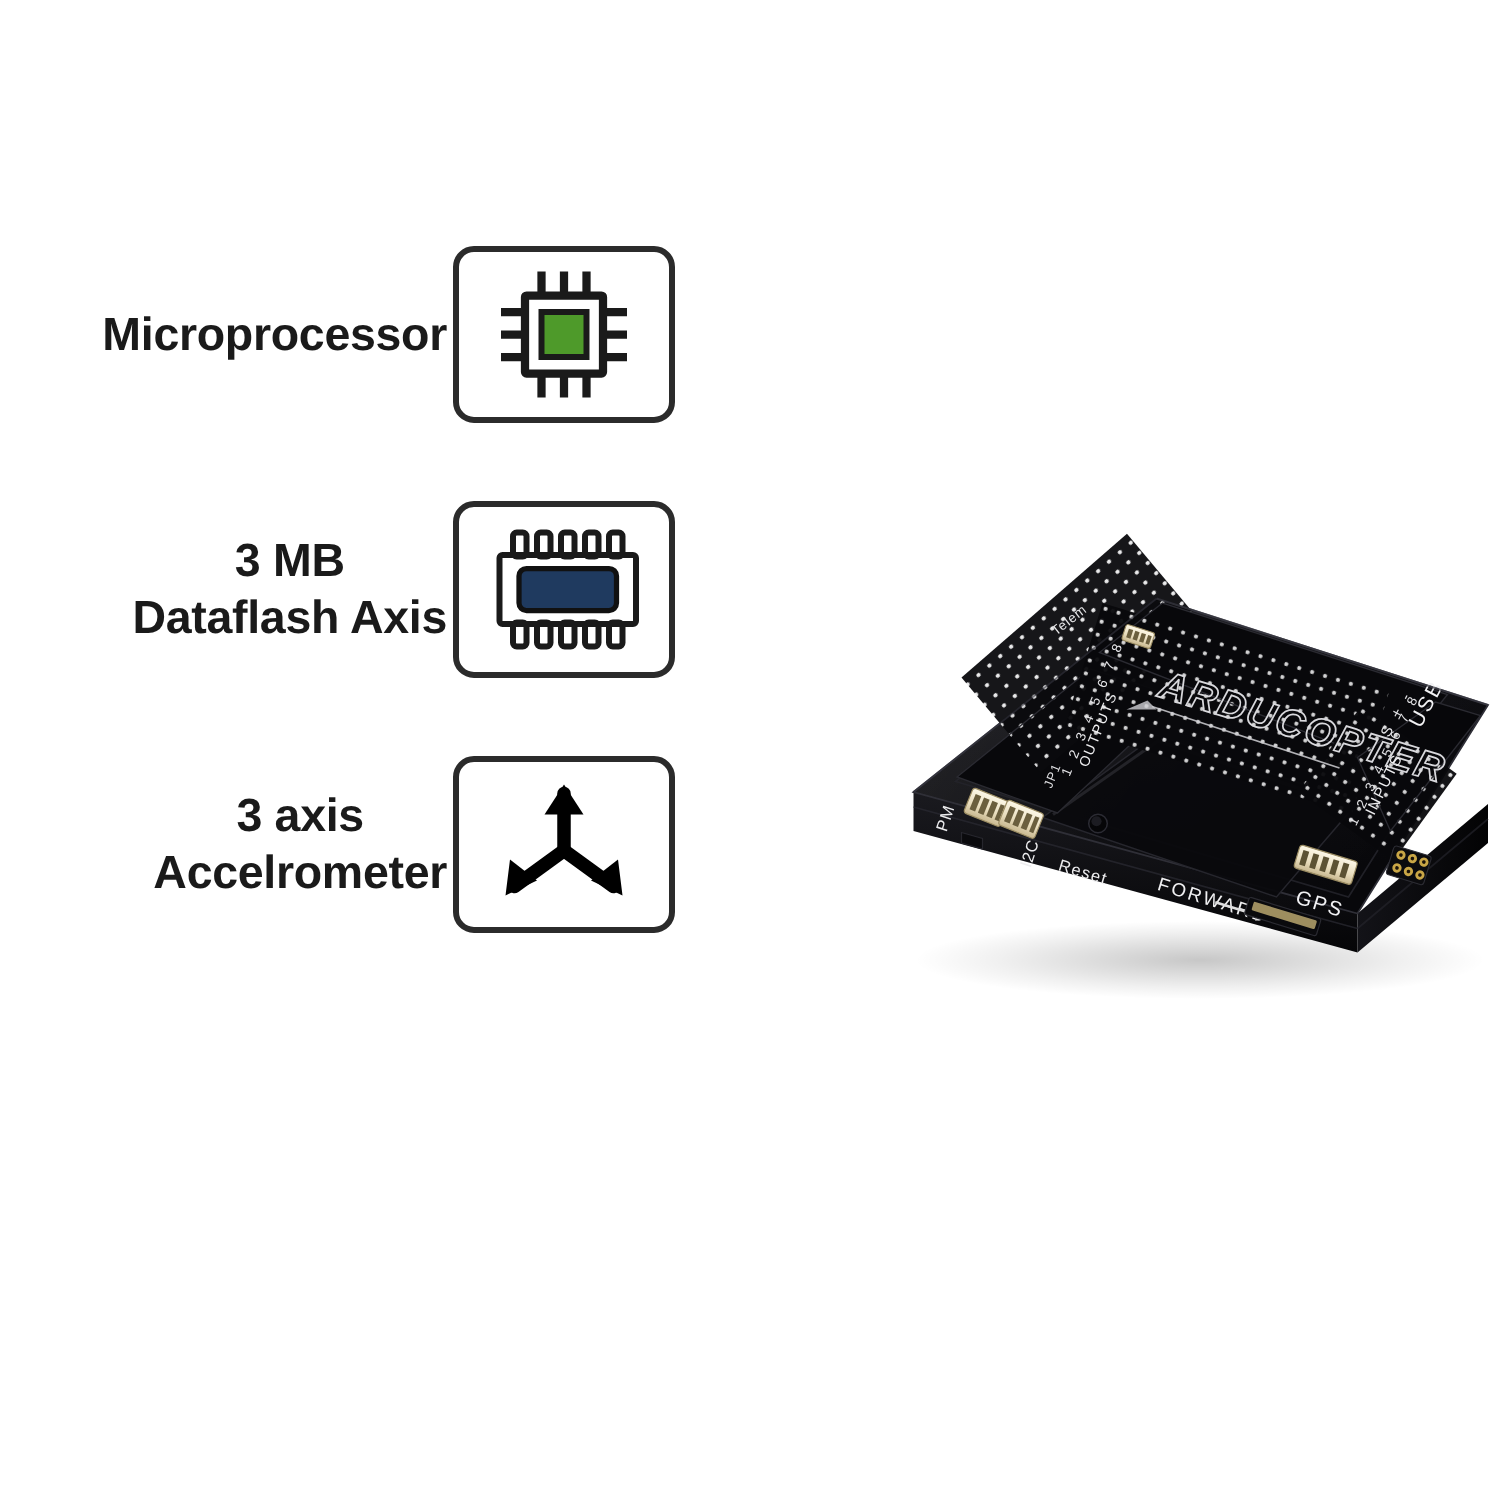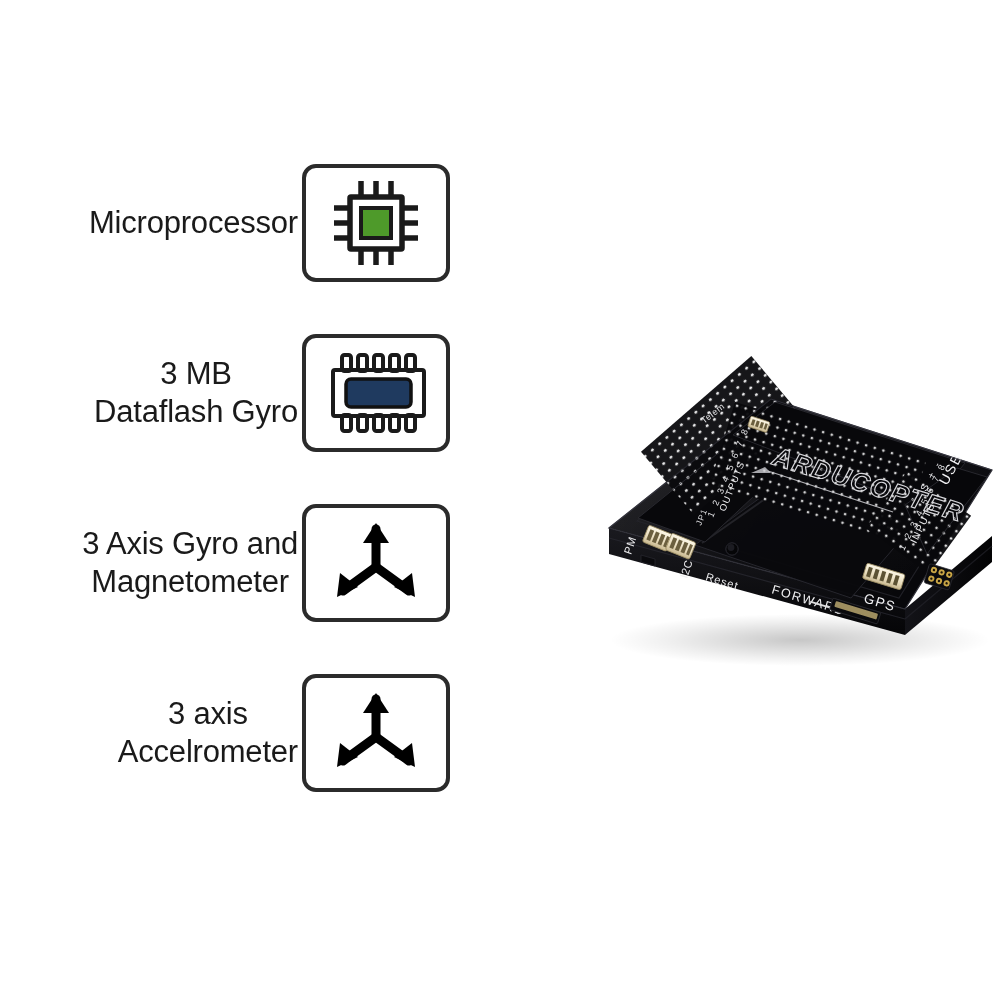--- a/index.html
+++ b/index.html
@@ -23,21 +23,21 @@
     align-items:center;
     justify-content:flex-end;
     height:125px;
     margin-bottom:45px;
   }
   .feature-text{
     text-align:center;
     color:#1a1a1a;
     font-size:31px;
     line-height:1.22;
-    font-weight:400;
+    font-weight:700;
     letter-spacing:-0.2px;
     padding-right:2px;
     white-space:nowrap;
   }
   .feature-text .ln{display:block;}
   .icon-box{
     width:148px;height:118px;
     border:4px solid #2b2b2b;
     border-radius:14px;
     background:#ffffff;
@@ -92,21 +92,21 @@
             </g>
             <rect x="33" y="33" width="30" height="30" fill="#4e9a2a" stroke="#1a1a1a" stroke-width="4"></rect>
           </svg>
         </span>
       </div>
     </div>
 
     <div class="feature-row">
       <div class="feature-text">
         <span class="ln">3 MB</span>
-        <span class="ln">Dataflash Gyro</span>
+        <span class="ln">Dataflash Axis</span>
       </div>
       <div class="icon-box">
         <span>
           <svg width="100" height="84" viewBox="0 0 100 84">
             <g fill="none" stroke="#1a1a1a" stroke-width="4">
 
               <rect x="16" y="4" width="9" height="16" rx="2.5"></rect>
               <rect x="32" y="4" width="9" height="16" rx="2.5"></rect>
               <rect x="48" y="4" width="9" height="16" rx="2.5"></rect>
               <rect x="64" y="4" width="9" height="16" rx="2.5"></rect>
@@ -119,62 +119,42 @@
               <rect x="80" y="64" width="9" height="16" rx="2.5"></rect>
 
               <rect x="7" y="19" width="91" height="46" rx="2"></rect>
             </g>
             <rect x="20" y="28" width="65" height="28" rx="5" fill="#1f3a5f" stroke="#111" stroke-width="3.5"></rect>
           </svg>
         </span>
       </div>
     </div>
 
+
     <div class="feature-row">
       <div class="feature-text">
-        <span class="ln">3 Axis Gyro and</span>
-        <span class="ln">Magnetometer</span>
+        <span class="ln">3 axis</span>
+        <span class="ln">Accelrometer</span>
       </div>
       <div class="icon-box">
         <span>
           <svg width="92" height="88" viewBox="0 0 92 88">
             <g stroke="#000" stroke-width="9" stroke-linecap="round" stroke-linejoin="round" fill="none">
               <line x1="46" y1="48" x2="46" y2="10"></line>
               <line x1="46" y1="48" x2="13" y2="72"></line>
               <line x1="46" y1="48" x2="79" y2="72"></line>
             </g>
             <polygon points="46,4 33,24 59,24" fill="#000"></polygon>
             <polygon points="7,78 10,54 28,68" fill="#000"></polygon>
             <polygon points="85,78 64,68 82,54" fill="#000"></polygon>
           </svg>
         </span>
       </div>
     </div>
 
-    <div class="feature-row">
-      <div class="feature-text">
-        <span class="ln">3 axis</span>
-        <span class="ln">Accelrometer</span>
-      </div>
-      <div class="icon-box">
-        <span>
-          <svg width="92" height="88" viewBox="0 0 92 88">
-            <g stroke="#000" stroke-width="9" stroke-linecap="round" stroke-linejoin="round" fill="none">
-              <line x1="46" y1="48" x2="46" y2="10"></line>
-              <line x1="46" y1="48" x2="13" y2="72"></line>
-              <line x1="46" y1="48" x2="79" y2="72"></line>
-            </g>
-            <polygon points="46,4 33,24 59,24" fill="#000"></polygon>
-            <polygon points="7,78 10,54 28,68" fill="#000"></polygon>
-            <polygon points="85,78 64,68 82,54" fill="#000"></polygon>
-          </svg>
-        </span>
-      </div>
-    </div>
-
   </div>
 
   <div class="board-wrap">
     <svg width="430" height="330" viewBox="0 0 430 330">
       <defs>
         <linearGradient id="topFace" x1="0" y1="0" x2="0.35" y2="1">
           <stop offset="0%" stop-color="#1b1b20"></stop>
           <stop offset="45%" stop-color="#101014"></stop>
           <stop offset="100%" stop-color="#08080b"></stop>
         </linearGradient>

